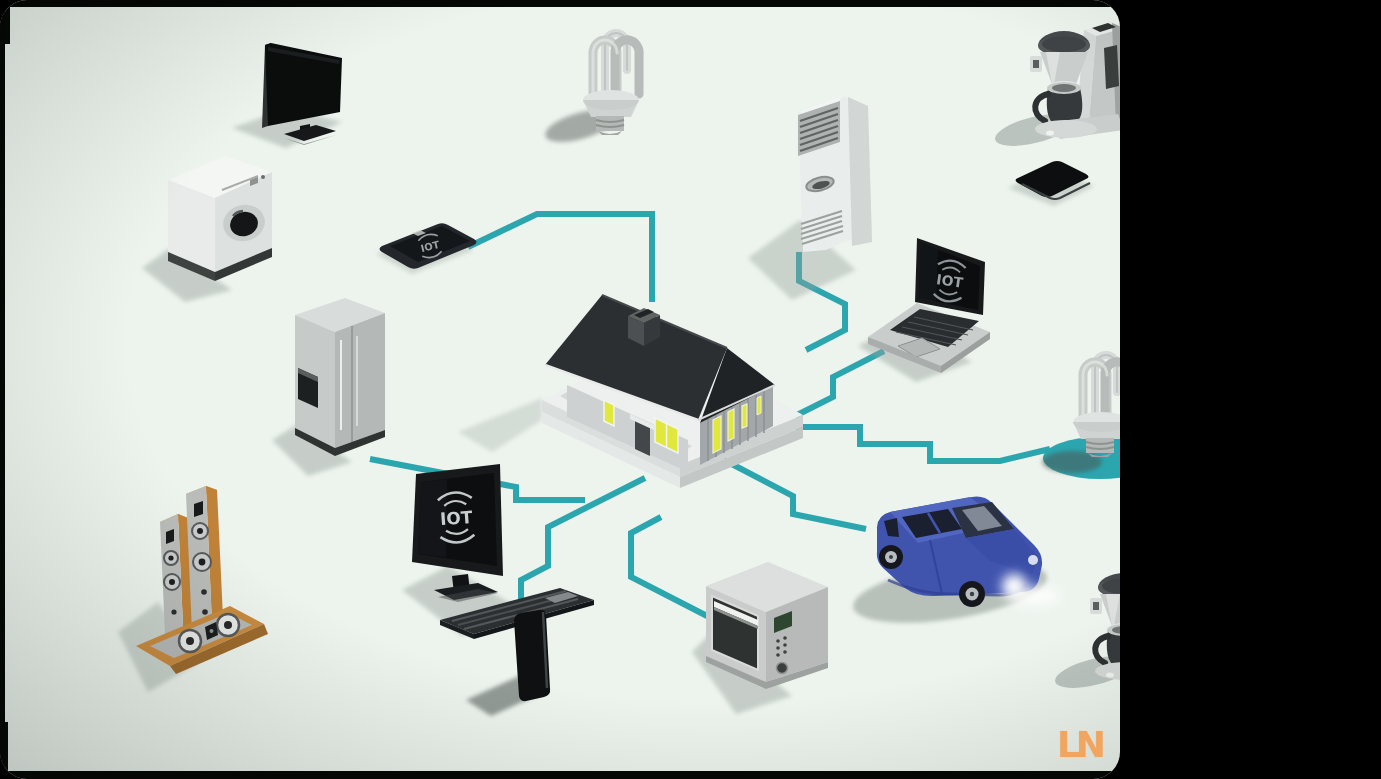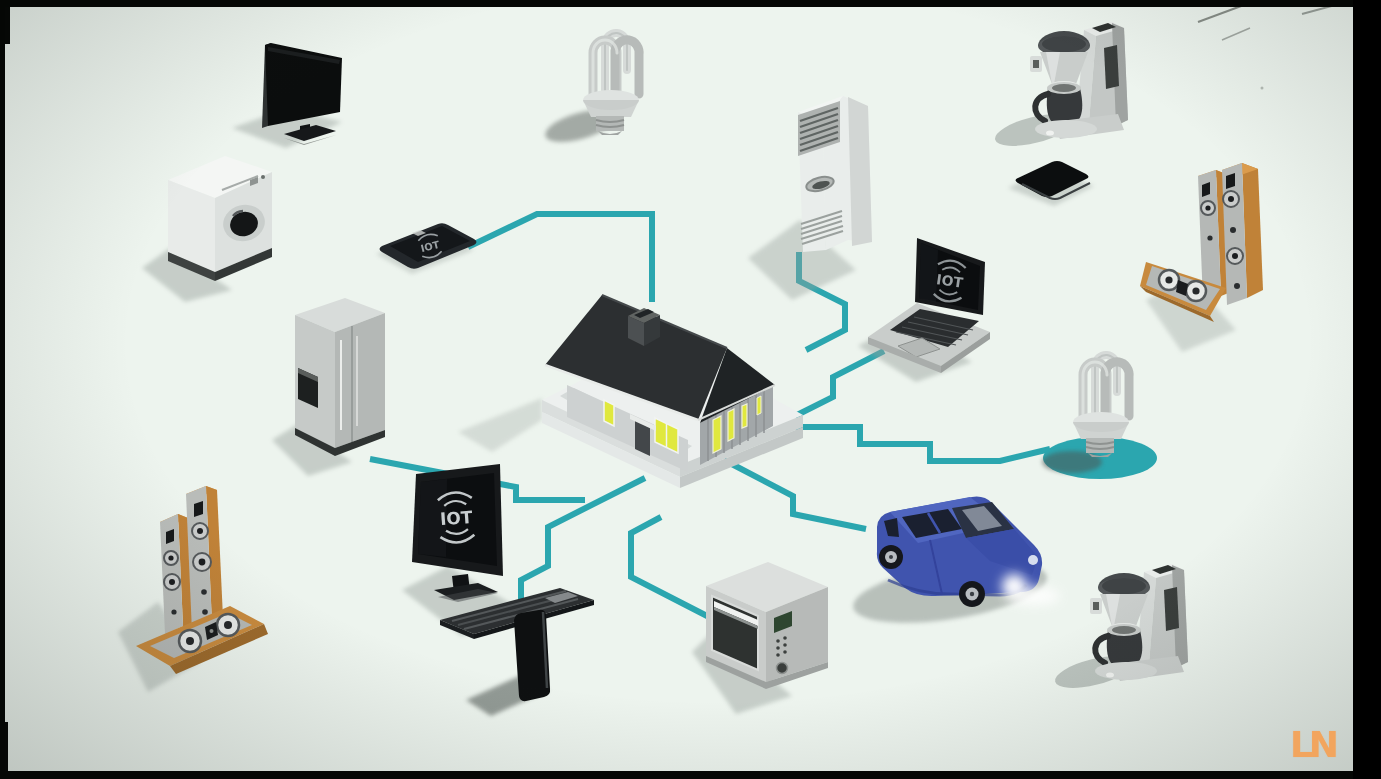--- a/index.html
+++ b/index.html
@@ -1,19 +1,20 @@
 <!DOCTYPE html>
 <html><head>
 <meta charset="utf-8">
 <style>
   html,body{margin:0;padding:0;background:#000;}
   .stage{
-    position:relative;width:1353px;height:779px;overflow:hidden;
+    position:relative;width:1120px;height:779px;overflow:hidden;
     background:#edf4ee;
     font-family:"DejaVu Sans","Liberation Sans",sans-serif;
+    border-radius:27px;
   }
   .scene-svg{position:absolute;left:0;top:0;}
   
   .bar{position:absolute;background:#050705;z-index:30;}
   .bar-top{left:0;top:0;width:1381px;height:7px;}
   .bar-bottom{left:0;top:771px;width:1381px;height:8px;}
   .bar-left{left:0;top:0;width:5px;height:779px;}
   .bar-right{left:1375px;top:0;width:6px;height:779px;}
   .corner{position:absolute;background:#060806;z-index:29;}
   .corner-tl{left:0;top:0;width:10px;height:44px;}

